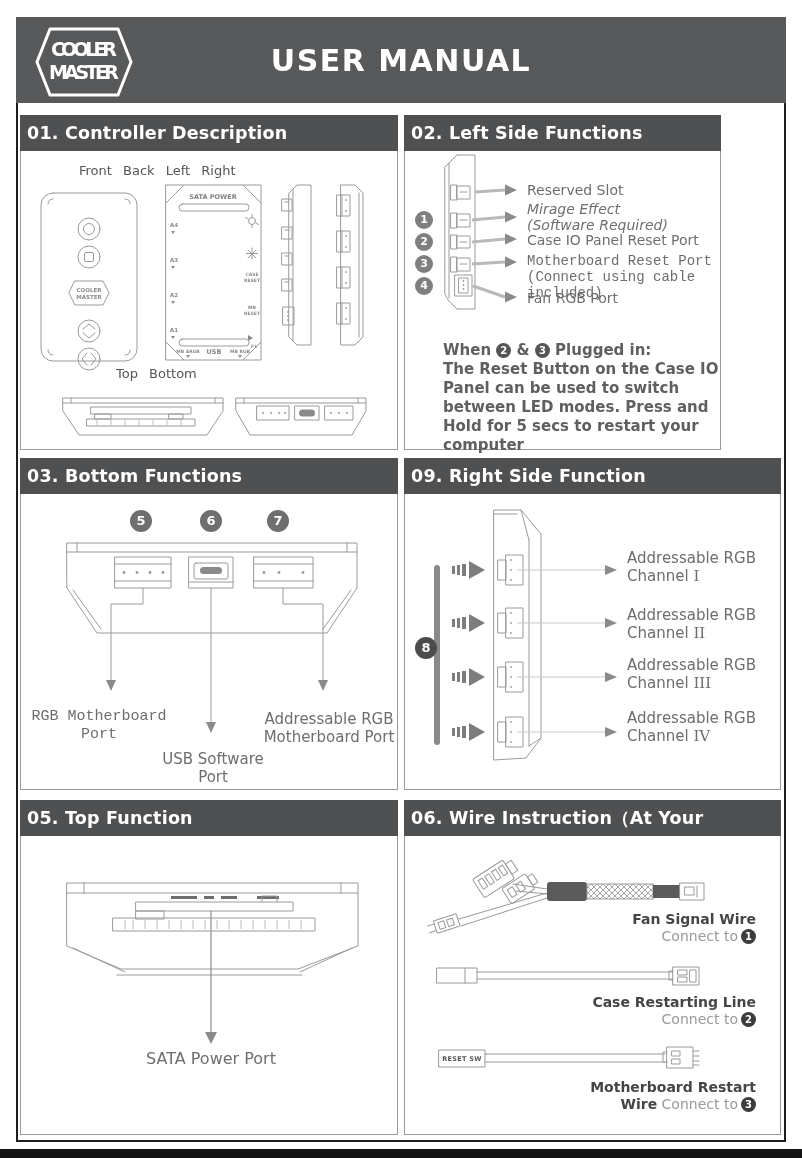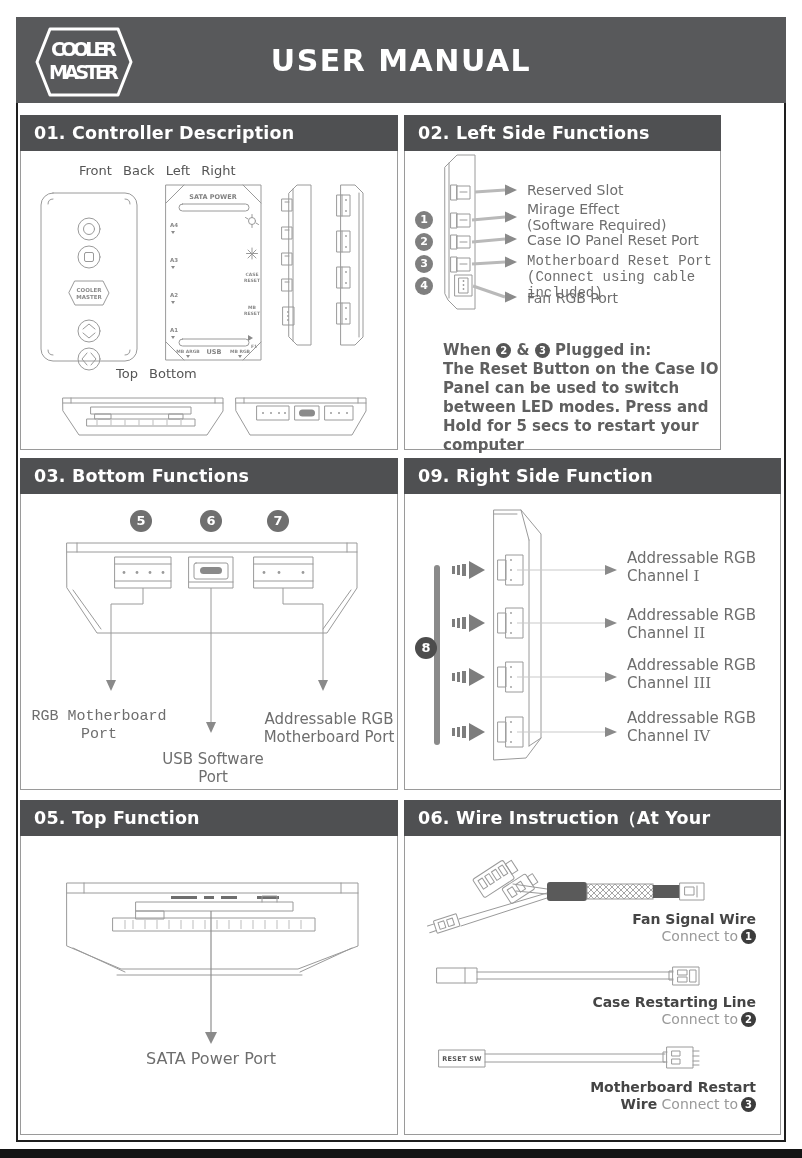--- a/index.html
+++ b/index.html
@@ -16,21 +16,21 @@
   }
   .logo-badge { position:absolute; left:18px; top:6px; }
   
   .frame { position:absolute; left:16px; top:103px; width:766px; height:1037px;
     border:2px solid #1e1e1e; border-top:none; }
   .bottom-edge { position:absolute; left:0; top:1149px; width:802px; height:9px; background:#141414; }
 
   
   .sec { position:absolute; }
   .sec-h { height:36px; background:#4f5052; color:#fff; font-weight:bold;
-    font-size:17.5px; line-height:36px; padding-left:14px; letter-spacing:0.2px; }
+    font-size:17.5px; line-height:36px; padding-left:7px; letter-spacing:0.2px; }
   .sec-b { position:absolute; left:0; right:0; top:36px; bottom:0;
     border:1px solid #9a9a9a; border-top:none; background:#fff; }
   .art { position:absolute; left:0; top:0; }
 
   
   .o  { fill:none; stroke:#9a9a9a; stroke-width:1; stroke-linejoin:round; stroke-linecap:round; }
   .o2 { fill:none; stroke:#8f8f8f; stroke-width:1.2; }
   .tl { stroke:#c9c9c9; stroke-width:1.2; }
   .ah { fill:#8a8a8a; stroke:none; }
   .al { stroke:#b9b9b9; stroke-width:3; }
@@ -243,21 +243,21 @@
           <polygon class="ah" points="100,105.5 112,111 100,116.5"></polygon>
         <line class="al" x1="68" y1="135" x2="100" y2="146"></line>
           <polygon class="ah" points="100,140.5 112,146 100,151.5"></polygon>
       </g>
     </svg>
     <span class="mk mk18" style="left:10px; top:60px;">1</span>
     <span class="mk mk18" style="left:10px; top:82px;">2</span>
     <span class="mk mk18" style="left:10px; top:104px;">3</span>
     <span class="mk mk18" style="left:10px; top:126px;">4</span>
     <div class="lbl" style="left:122px; top:31px;">Reserved Slot</div>
-    <div class="lbl" style="left:122px; top:50px;">
+    <div class="lbl" style="left:122px; top:50px;font-style:italic;">
       <div>Mirage Effect</div>
       <div>(Software Required)</div>
     </div>
     <div class="lbl" style="left:122px; top:81px;">Case IO Panel Reset Port</div>
     <div class="lbl" style="left:122px; top:102px;font-family:Liberation Mono, monospace;">
       <div>Motherboard Reset Port</div>
       <div>(Connect using cable included)</div>
     </div>
     <div class="lbl" style="left:122px; top:139px;">Fan RGB Port</div>
     <div class="note" style="left:38px; top:190px; width:292px;">

